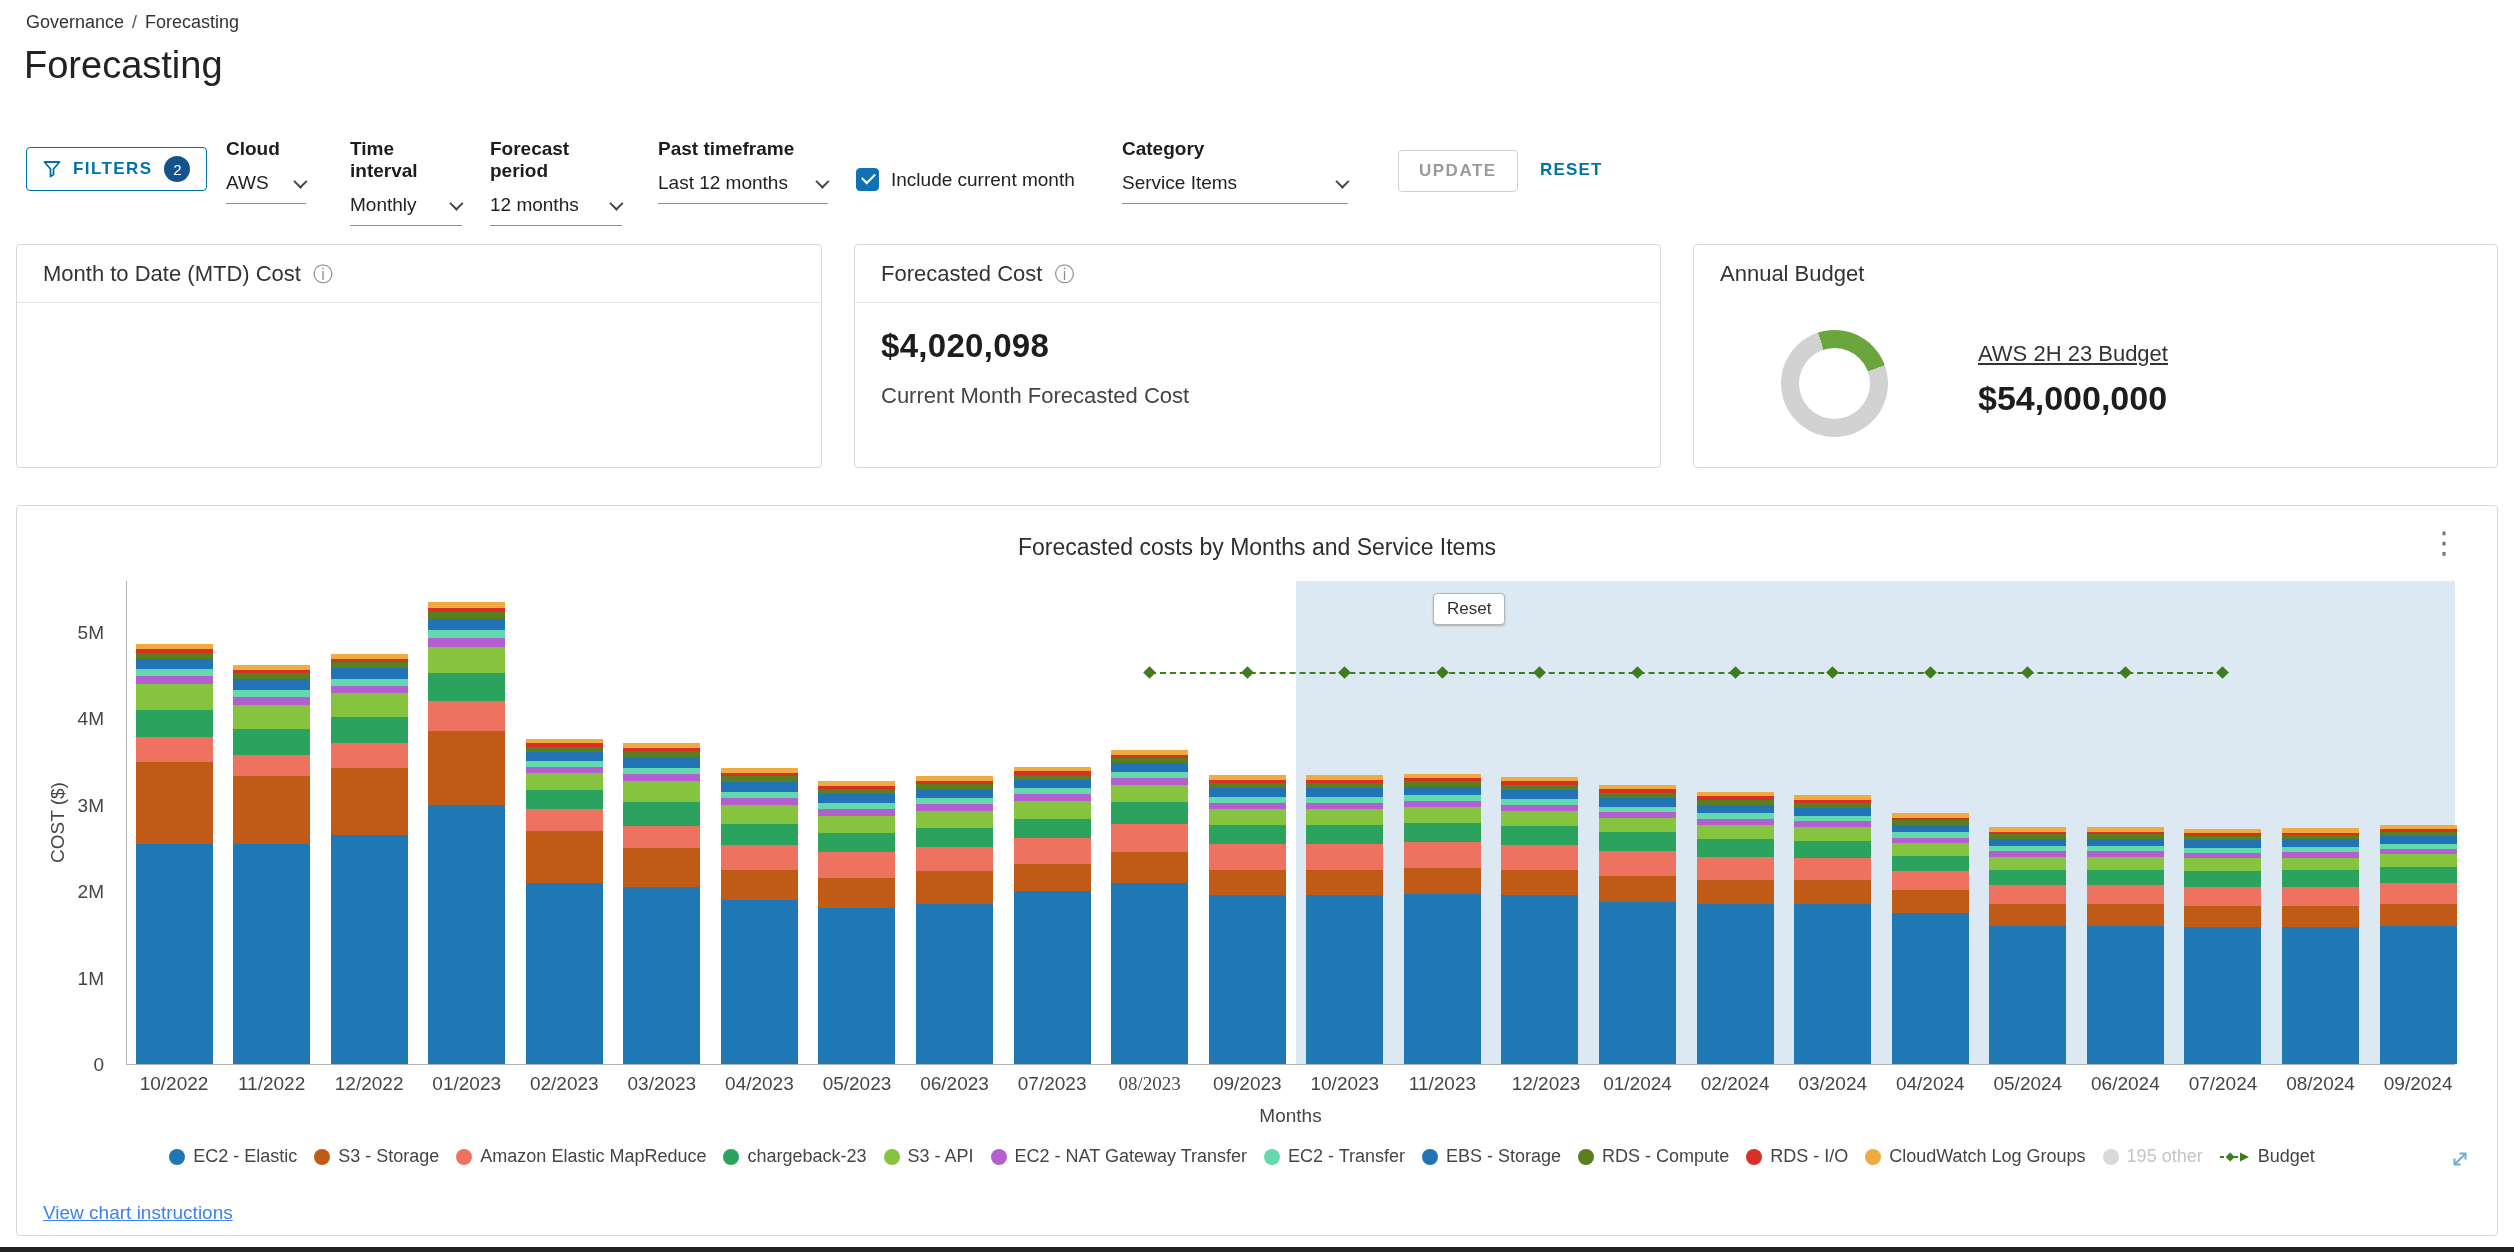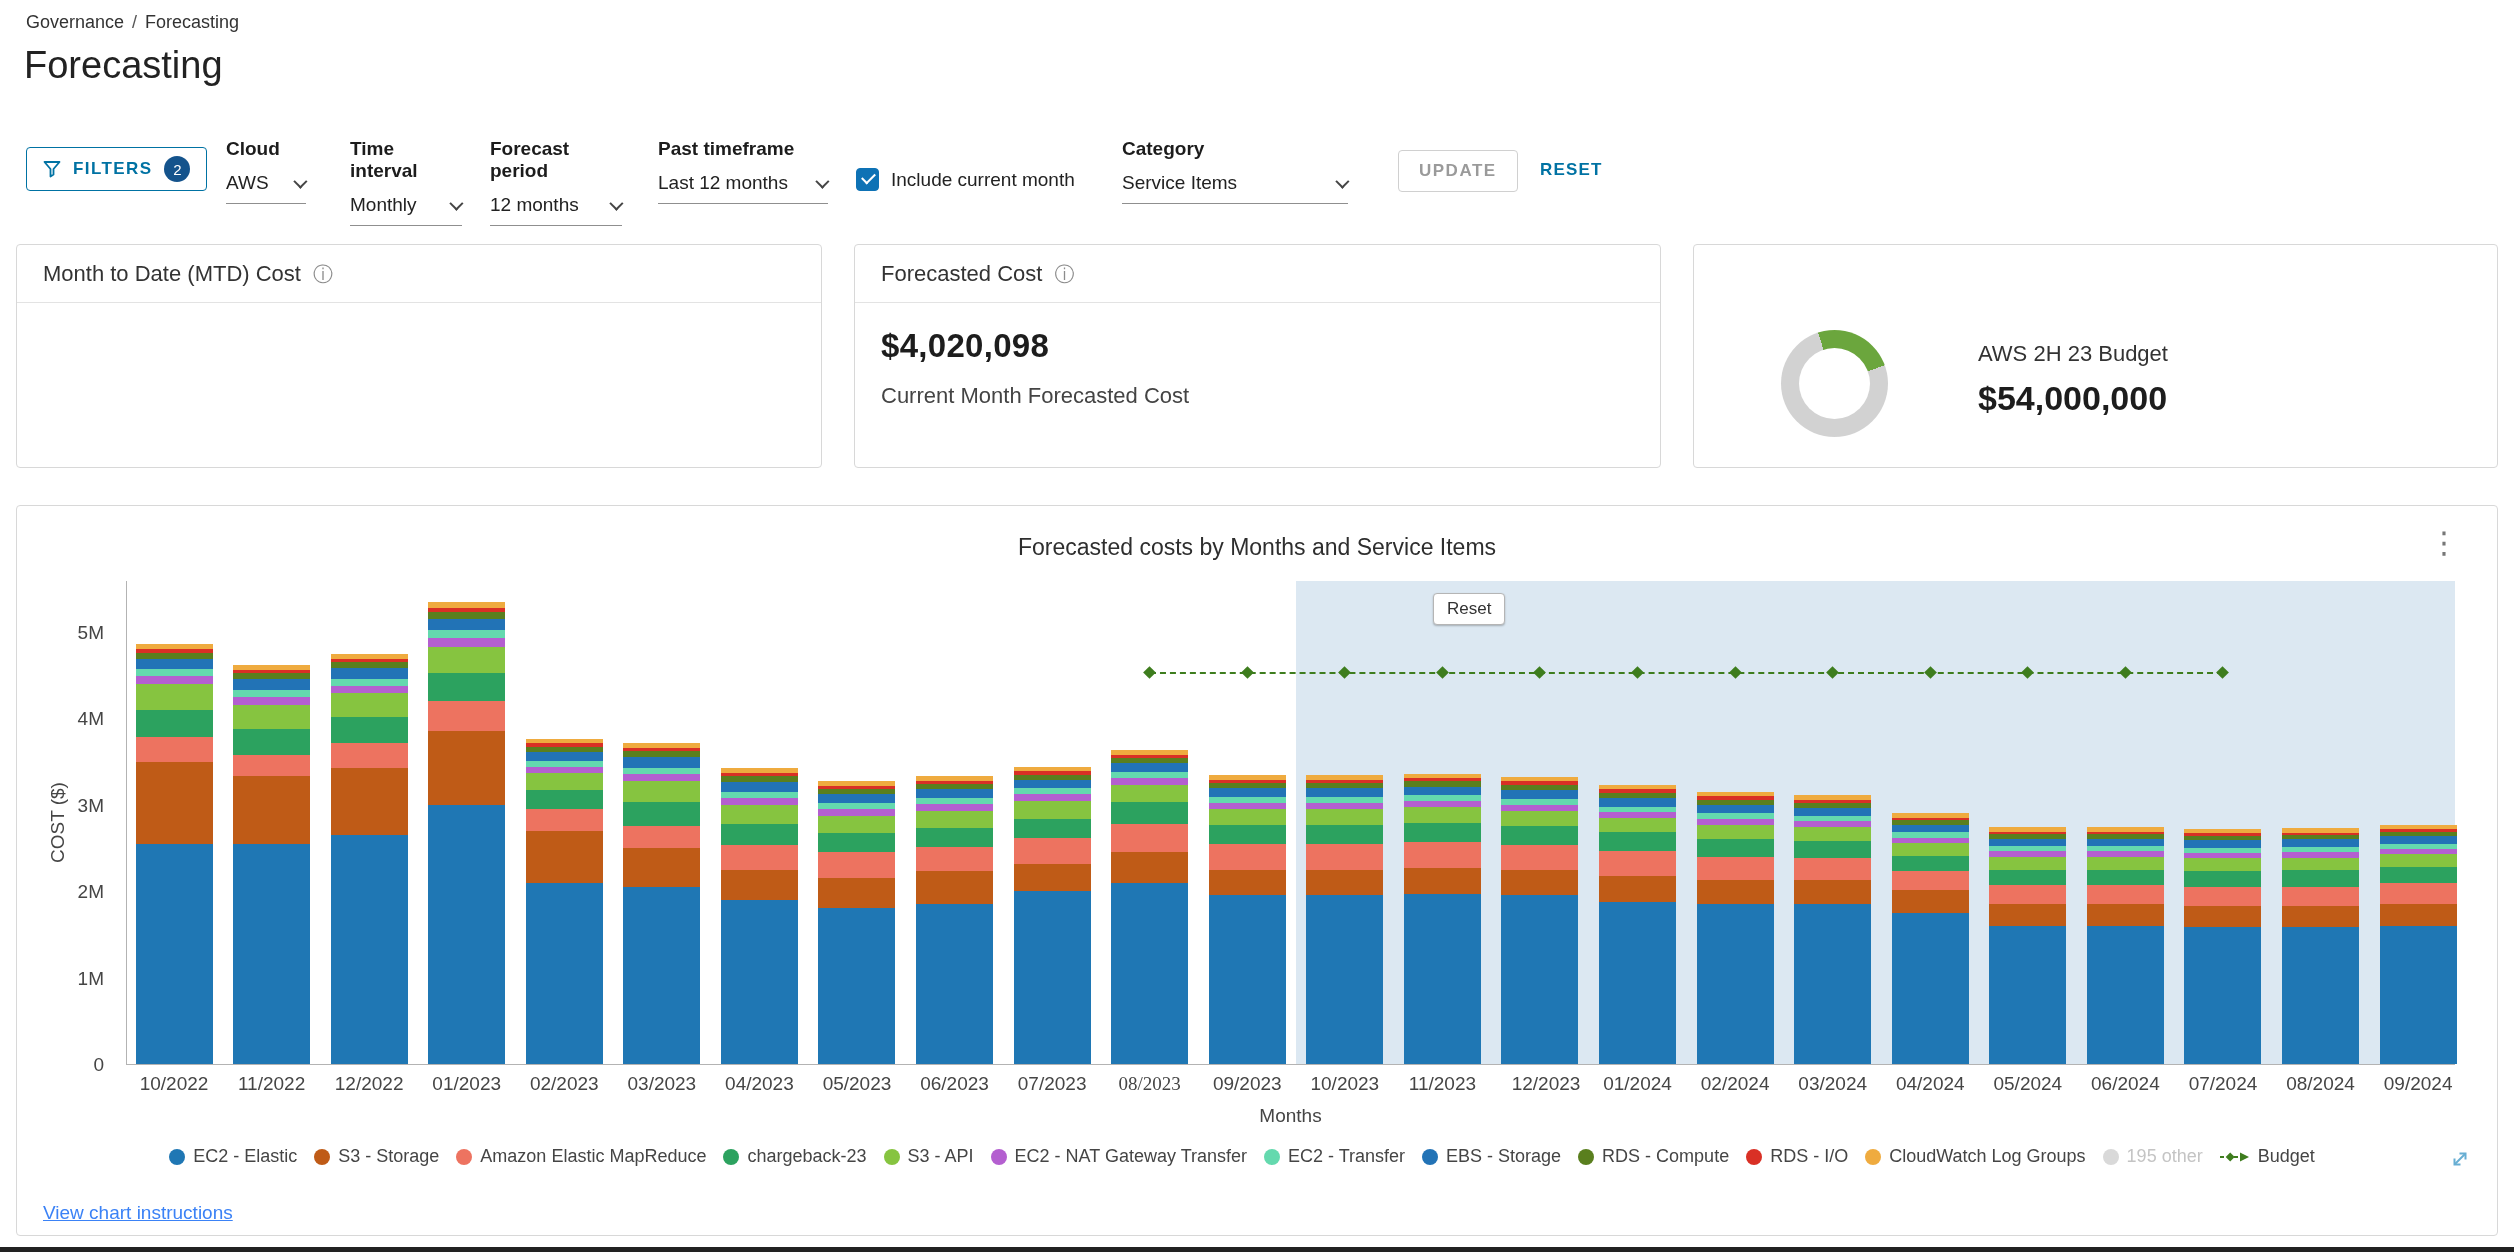--- a/index.html
+++ b/index.html
@@ -52,21 +52,21 @@
   .card-header { height:58px; display:flex; align-items:center; gap:12px; padding:0 26px;
     font-size:22px; color:#333; }
   .card-1 .card-header, .card-2 .card-header { border-bottom:1px solid #e3e3e3; }
   .info-icon { font-size:20px; color:#8c8c8c; cursor:pointer; line-height:1; }
   .card-body { padding:24px 26px 0; }
   .big-value { font-size:33px; font-weight:700; color:#1d1d1d; letter-spacing:.3px; }
   .card-sub { margin-top:18px; font-size:22px; color:#444; }
   .donut { position:absolute; left:87px; top:85px; width:107px; height:107px; border-radius:50%; }
   .donut::after { content:""; position:absolute; inset:18px; background:#fff; border-radius:50%; }
   .budget-text { position:absolute; left:284px; top:96px; }
-  .budget-name { font-size:22px; color:#333; }
+  .budget-name { font-size:22px; color:#333;text-decoration:underline; }
   .budget-amount { margin-top:12px; font-size:34px; font-weight:700; color:#1d1d1d; }
 
   
   .chart-card { position:absolute; left:16px; top:505px; width:2482px; height:731px; background:#fff;
     border:1px solid #d8d8d8; border-radius:4px; }
   .chart-title { position:absolute; left:0; top:28px; width:100%; text-align:center; font-size:23px; color:#2e2e2e; }
   .kebab { position:absolute; right:38px; top:22px; font-size:30px; color:#777; cursor:pointer; line-height:1; }
   .y-axis-title { position:absolute; left:30px; top:75px; height:484px; display:flex; align-items:center;
     justify-content:center; writing-mode:vertical-rl; transform:rotate(180deg); font-size:19px; color:#454545; }
   .y-labels { position:absolute; left:0; top:75px; width:97px; height:484px; }
@@ -172,20 +172,23 @@
     <div class="card-header">
       <span>Forecasted Cost</span>
       <span class="info-icon">ⓘ</span>
     </div>
     <div class="card-body">
       <div class="big-value">$4,020,098</div>
       <div class="card-sub">Current Month Forecasted Cost</div>
     </div>
   </div>
   <div class="card card-3">
+    <div class="card-header">
+      <span>Annual Budget</span>
+    </div>
     <div class="donut" id="budget-donut" style="background: conic-gradient(from -18deg, rgb(107, 166, 61) 0deg, rgb(107, 166, 61) 88deg, rgb(210, 210, 210) 88deg, rgb(210, 210, 210) 360deg);"></div>
     <div class="budget-text">
       <div class="budget-name">AWS 2H 23 Budget</div>
       <div class="budget-amount">$54,000,000</div>
     </div>
   </div>
 </div>
 
 <div class="chart-card">
   <div class="chart-title">Forecasted costs by Months and Service Items</div>

